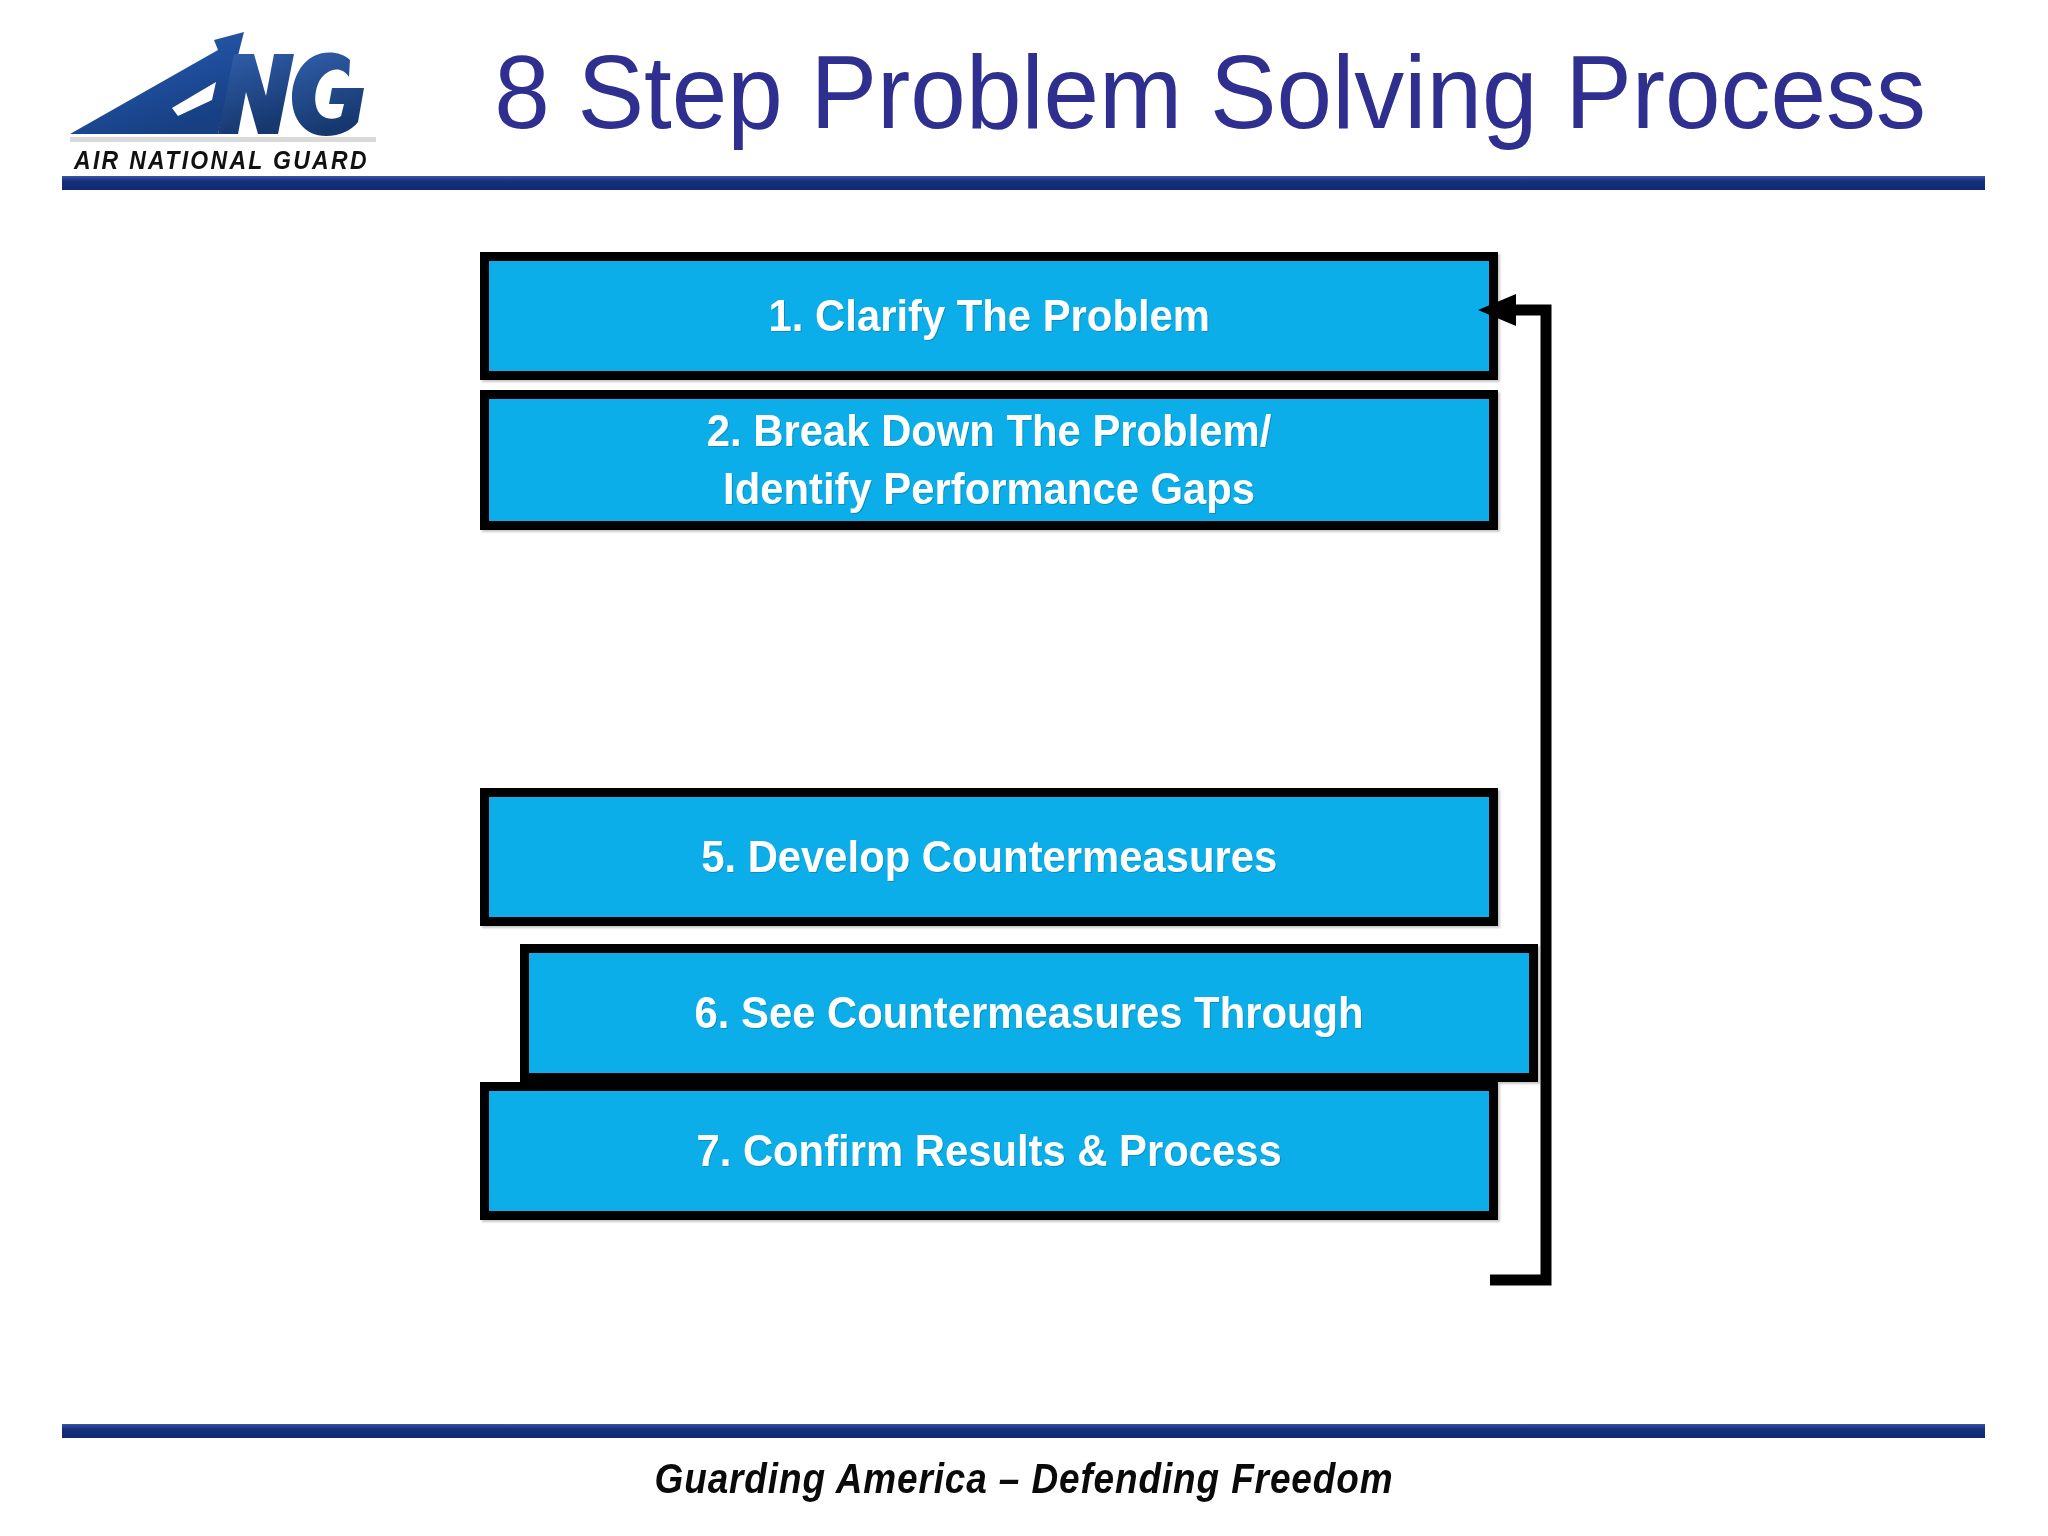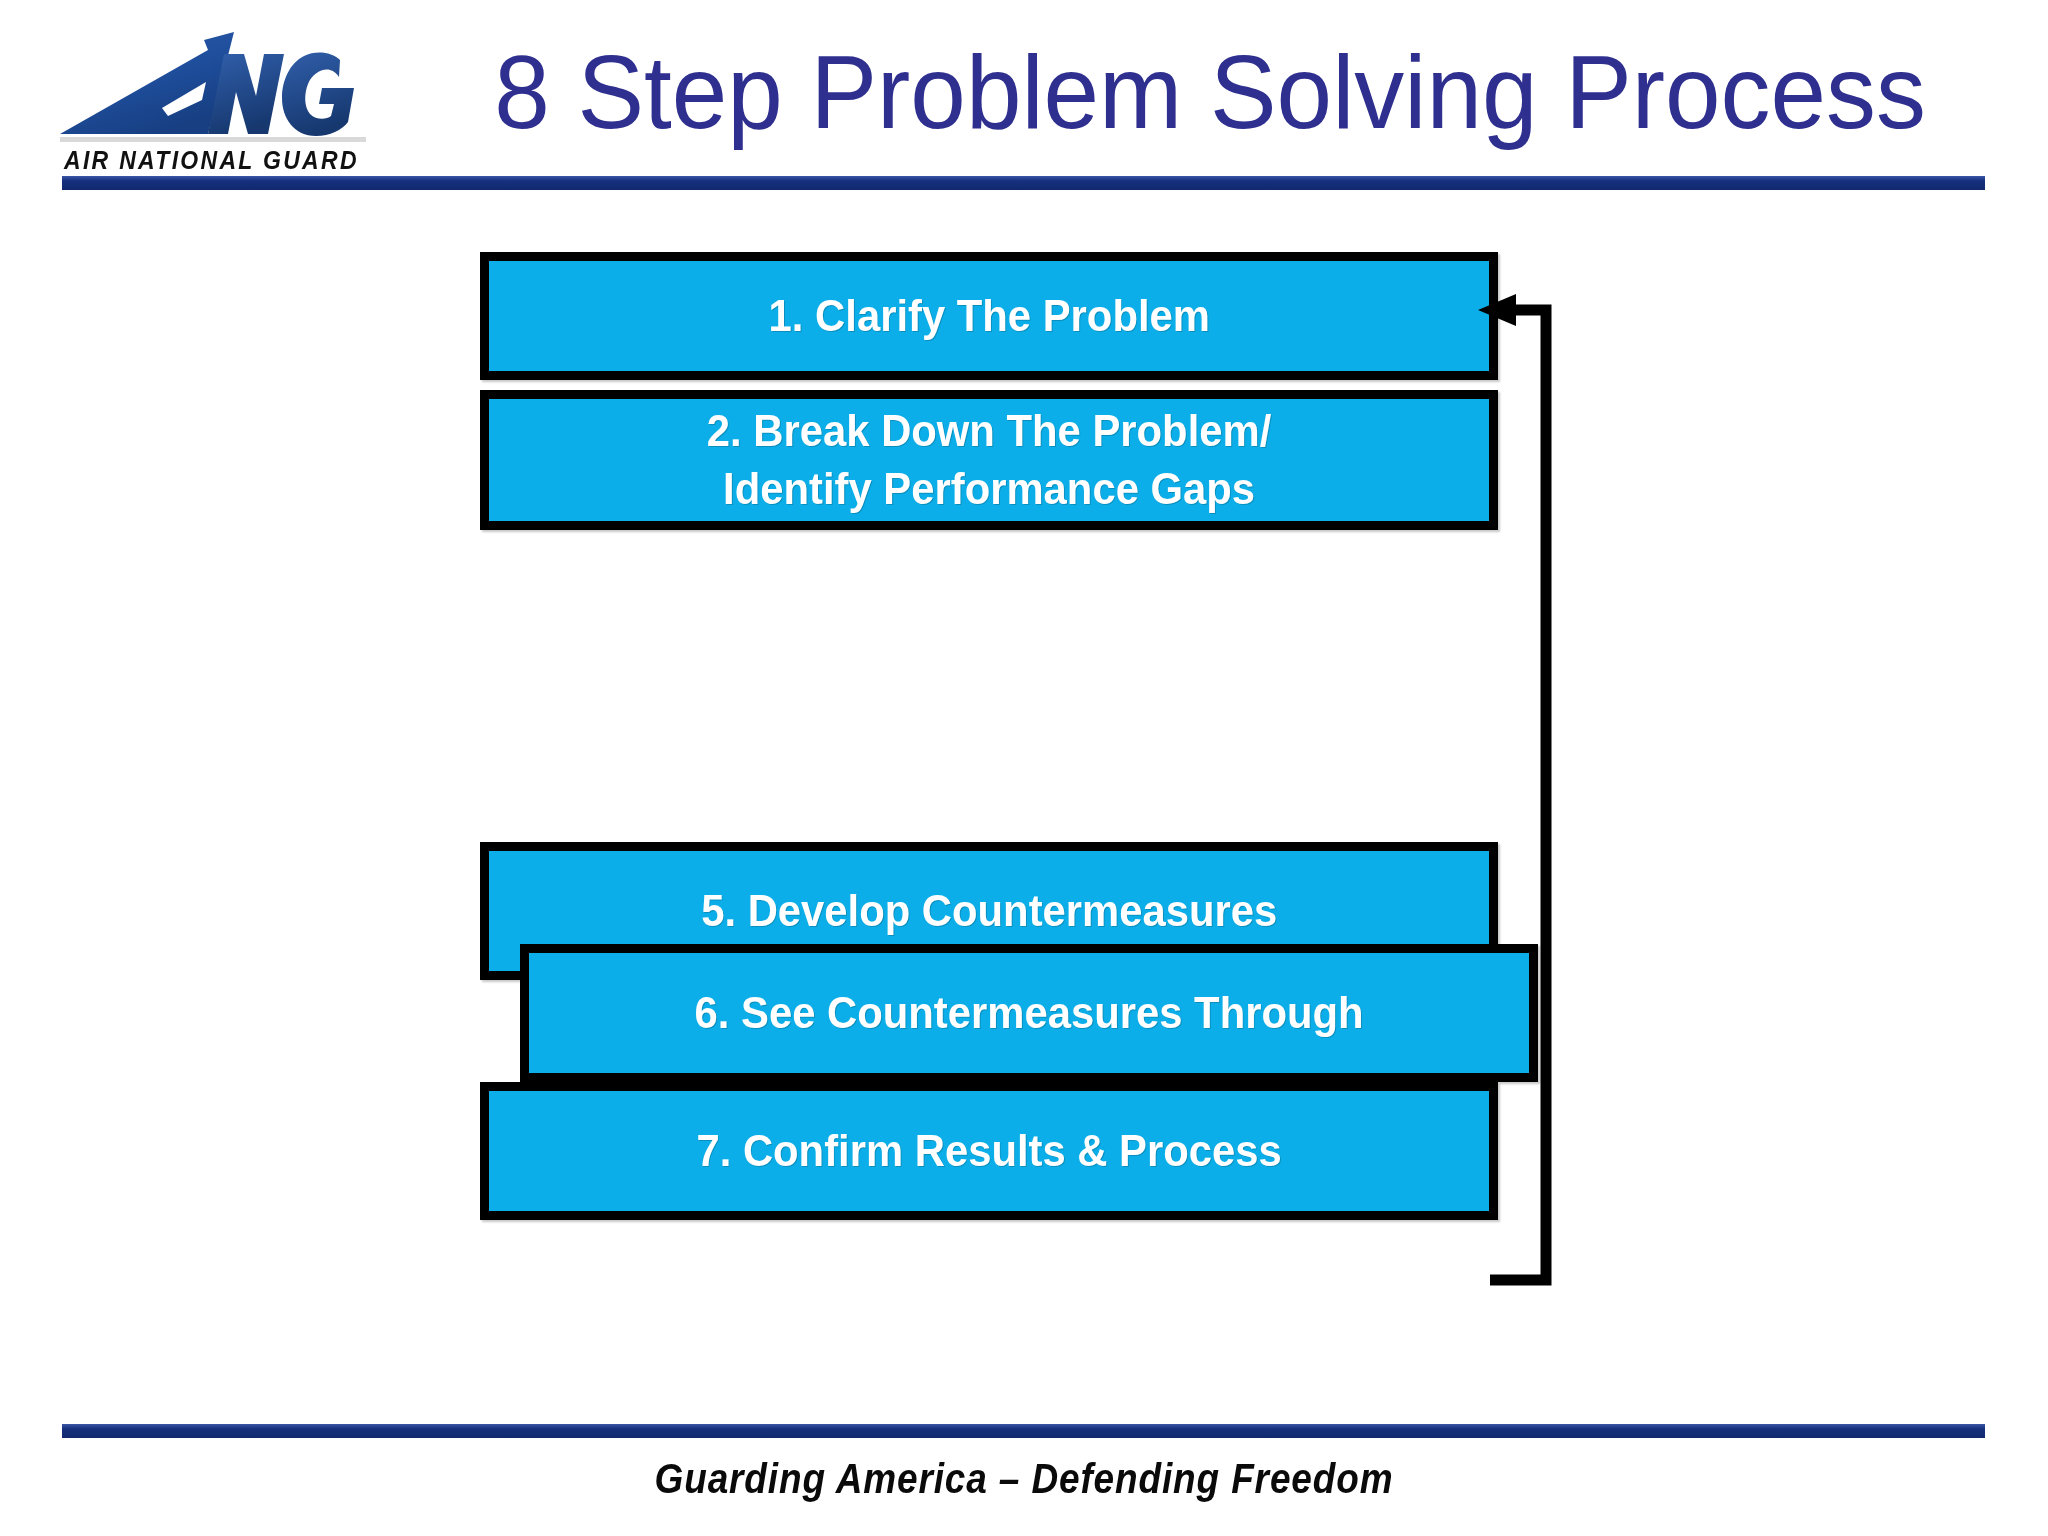--- a/index.html
+++ b/index.html
@@ -18,21 +18,21 @@
   
   #header {
     position: absolute;
     left: 0; top: 0;
     width: 2048px;
     height: 200px;
   }
 
   #logo-block {
     position: absolute;
-    left: 58px;
+    left: 68px;
     top: 30px;
     width: 310px;
     height: 150px;
     text-decoration: underline;
   }
   #logo-mark {
     position: absolute;
     left: 0; top: 0;
     width: 310px;
     height: 118px;
@@ -186,21 +186,21 @@
     <span class="step-label">1. Clarify The Problem</span>
   </div>
 
   <div class="step-box" style="top:190px; height:122px;">
     <span class="step-label">2. Break Down The Problem/
 Identify Performance Gaps</span>
   </div>
 
 
 
-  <div class="step-box" style="top:642px; height:120px;">
+  <div class="step-box" style="top:588px; height:120px;">
     <span class="step-label">5. Develop Countermeasures</span>
   </div>
 
   <div class="step-box" style="top:744px; height:120px;margin-left:40px;">
     <span class="step-label">6. See Countermeasures Through</span>
   </div>
 
   <div class="step-box" style="top:882px; height:120px;">
     <span class="step-label">7. Confirm Results &amp; Process</span>
   </div>

